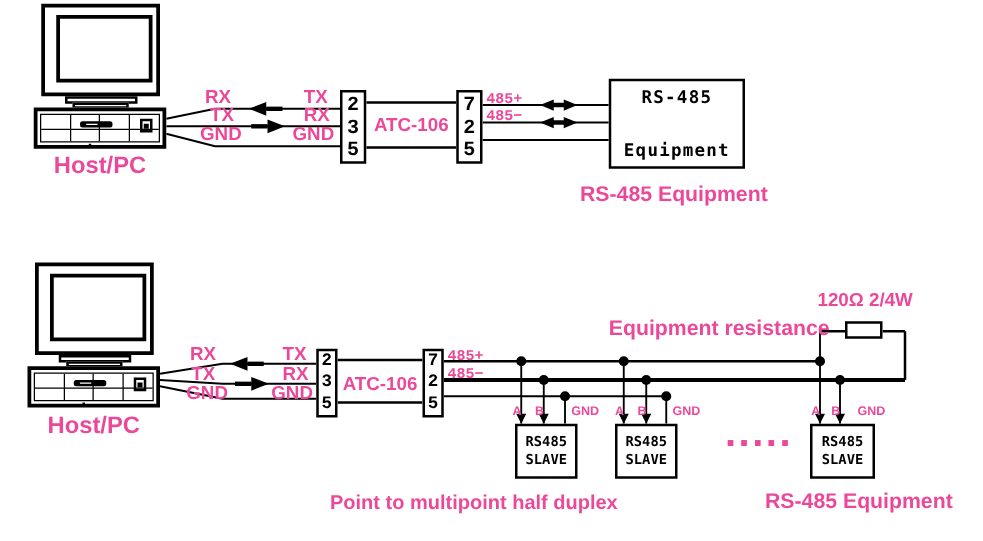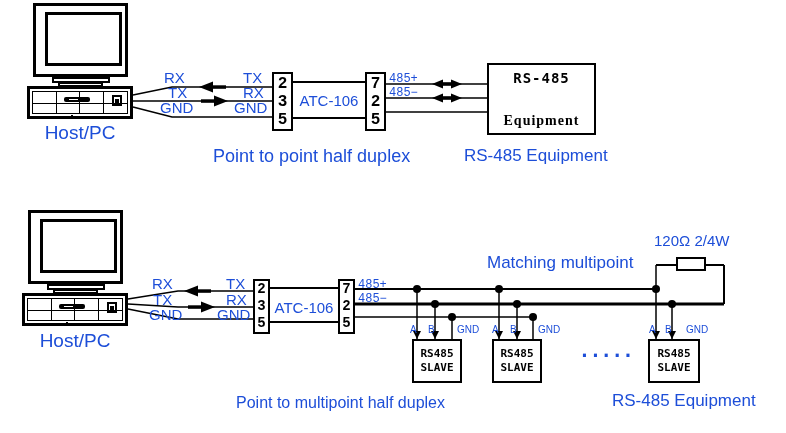--- a/index.html
+++ b/index.html
@@ -1,30 +1,30 @@
 <!DOCTYPE html>
 <html><head>
 <meta charset="utf-8">
 <style>
   html,body { margin:0; padding:0; background:#fff; }
   .canvas {
     position:relative; width:786px; height:433px; background:#ffffff;
     font-family:"Liberation Sans", sans-serif; color:#000; overflow:hidden;
   }
   svg.wiring { position:absolute; left:0; top:0; }
-  .lbl { position:absolute; font-weight:normal; white-space:nowrap; color:#1d4ed8; }
+  .lbl { position:absolute; font-weight:bold; white-space:nowrap; color:#ec4899; }
   .box { position:absolute; border:2px solid #000; background:#fff; box-sizing:border-box; }
   .connector { display:flex; flex-direction:column; justify-content:center; align-items:center;
     font-family:"Liberation Mono", monospace; font-weight:bold; }
   .connector span { display:block; }
   .equipment { display:flex; flex-direction:column; justify-content:center; align-items:center;
     font-family:"DejaVu Sans Mono", monospace; font-weight:bold; font-size:14px;
     letter-spacing:1px; }
   .equipment span { line-height:20px;text-align:center; }
-  .equipment span + span { margin-top:23px;font-family:Liberation Serif, serif; }
+  .equipment span + span { margin-top:23px; }
   .slave { display:flex; flex-direction:column; justify-content:center; align-items:center;
     font-family:"DejaVu Sans Mono", monospace; font-weight:bold; font-size:11px; line-height:14px; }
   .pc { position:absolute; width:134px; height:120px; }
   .pc .monitor { position:absolute; left:6px; top:0; width:95px; height:74px; border:3px solid #000; box-sizing:border-box; background:#fff; }
   .pc .screen { position:absolute; left:9px; top:6px; width:77px; height:54px; border:3px solid #000; box-sizing:border-box; }
   .pc .stand1 { position:absolute; left:25px; top:74px; width:58px; height:6px; border:2px solid #000; box-sizing:border-box; background:#fff; }
   .pc .stand2 { position:absolute; left:31px; top:79px; width:45px; height:5px; border:2px solid #000; box-sizing:border-box; background:#fff; }
   .pc .unit { position:absolute; left:0; top:83px; width:106px; height:33px; border:3px solid #000; box-sizing:border-box; background:#fff; }
   .pc .unit-inner { position:absolute; left:2px; top:2px; right:2px; bottom:2px; border:1px solid #000; }
   .pc .hline { position:absolute; left:0; right:0; top:50%; height:1px; background:#000; }
@@ -184,21 +184,20 @@
   </div>
 
   <div class="lbl buslbl" style="left:389px; top:72px;">485+</div>
   <div class="lbl buslbl" style="left:389px; top:86px;">485−</div>
 
   <div class="box equipment" style="left:487px; top:63px; width:109px; height:72px;">
     <span>RS-485</span>
     <span>Equipment</span>
   </div>
 
-  <div class="lbl" style="left:213px; top:146px; font-size:18px;">Point to point half duplex</div>
   <div class="lbl cap" style="left:464px; top:146px;">RS-485 Equipment</div>
 
   <div class="pc" style="left:22px; top:210px;">
     <div class="monitor">
       <div class="screen"></div>
     </div>
     <div class="stand1"></div>
     <div class="stand2"></div>
     <div class="unit">
       <div class="unit-inner">
@@ -233,21 +232,21 @@
   <div class="lbl" style="left:270px; top:299px; width:68px; text-align:center; font-size:15px;">ATC-106</div>
   <div class="box connector" style="left:338px; top:279px; width:17px; height:55px; font-size:14px; line-height:17px;">
     <span>7</span>
     <span>2</span>
     <span>5</span>
   </div>
 
   <div class="lbl buslbl" style="left:358px; top:278px;">485+</div>
   <div class="lbl buslbl" style="left:358px; top:292px;">485−</div>
 
-  <div class="lbl cap" style="left:487px; top:253px;">Matching multipoint</div>
+  <div class="lbl cap" style="left:487px; top:253px;">Equipment resistance</div>
   <div class="lbl" style="left:654px; top:232px; font-size:15px;">120Ω 2/4W</div>
   <div class="box" style="left:676px; top:257px; width:30px; height:14px;"></div>
 
   <div class="lbl pinlbl" style="left:410px; top:324px;">A</div>
   <div class="lbl pinlbl" style="left:428px; top:324px;">B</div>
   <div class="lbl pinlbl" style="left:457px; top:324px;">GND</div>
   <div class="box slave" style="left:412px; top:339px; width:50px; height:44px;">
     <span>RS485</span>
     <span>SLAVE</span>
   </div>
@@ -263,16 +262,16 @@
   <div class="lbl ellipsis" style="left:580px; top:330px;">.....</div>
 
   <div class="lbl pinlbl" style="left:649px; top:324px;">A</div>
   <div class="lbl pinlbl" style="left:665px; top:324px;">B</div>
   <div class="lbl pinlbl" style="left:686px; top:324px;">GND</div>
   <div class="box slave" style="left:648px; top:339px; width:52px; height:44px;">
     <span>RS485</span>
     <span>SLAVE</span>
   </div>
 
-  <div class="lbl" style="left:236px; top:394px; font-size:16px;">Point to multipoint half duplex</div>
+  <div class="lbl" style="left:264px; top:394px; font-size:16px;">Point to multipoint half duplex</div>
   <div class="lbl cap" style="left:612px; top:391px;">RS-485 Equipment</div>
 
 </div>
 
 </body></html>

